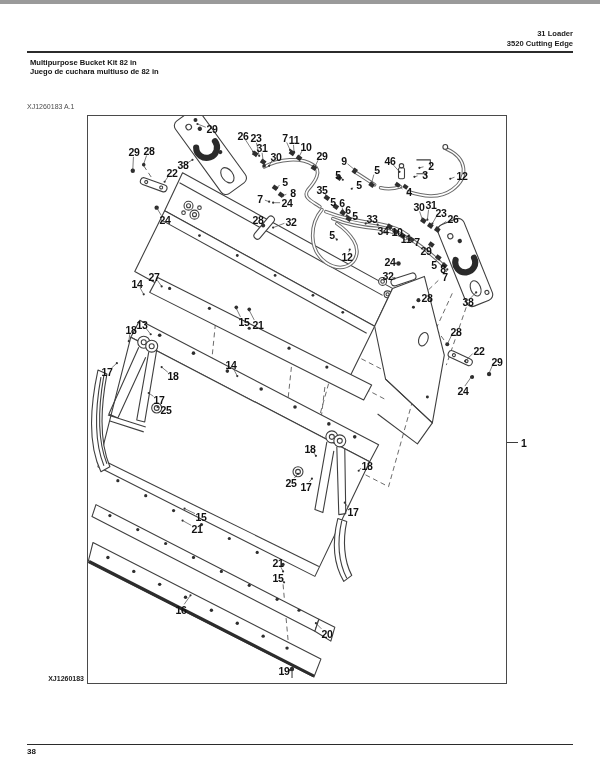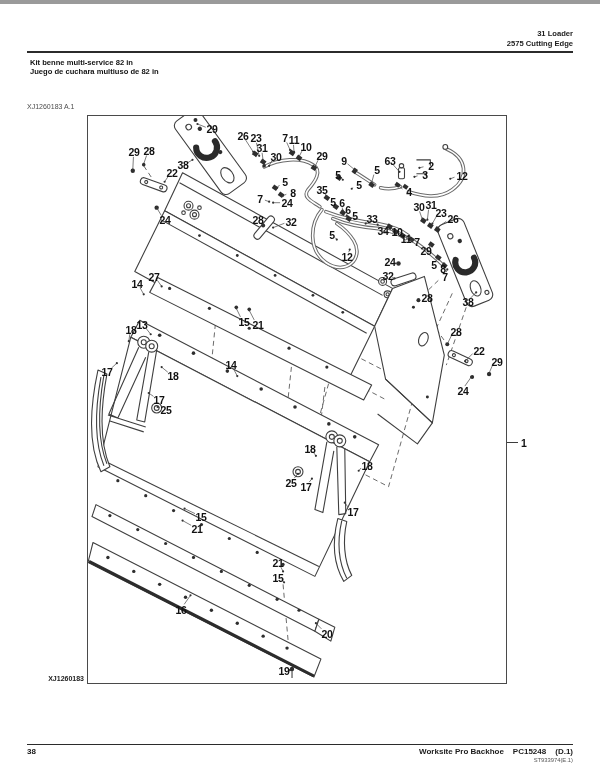--- a/index.html
+++ b/index.html
@@ -38,26 +38,26 @@
   .f{fill:#2e2e2e;stroke:none;}
   .cres{stroke:#2a2a2a;stroke-width:6.2;fill:none;stroke-linecap:round;}
 </style>
 </head>
 <body>
 
 <div class="page">
 
   <div class="hdr-right">
     <div>31  Loader</div>
-    <div>2575  Cutting Edge</div>
+    <div>3520  Cutting Edge</div>
   </div>
   <div class="rule top-rule"></div>
 
   <div class="title-block" id="title-block">
-      <div>Kit benne multi-service 82 in</div>
+      <div>Multipurpose Bucket Kit 82 in</div>
       <div>Juego de cuchara multiuso de 82 in</div>
     </div>
   <div class="fig-ref">XJ1260183 A.1</div>
 
   <div class="diagram-box">
 
     <svg viewBox="0 0 420 569" preserveAspectRatio="none">
 
       <path class="da" d="M133,158 L113,360 M208,218 L191,378 M238,272 L218,440 M196,470 L203,548"></path>
       <path class="da" d="M252,232 L330,272 L302,372 L224,332 Z"></path>
@@ -496,21 +496,21 @@
         <span class="co" style="left: 168px; top: 22px;">23</span>
         <span class="co" style="left: 174px; top: 32px;">31</span>
         <span class="co" style="left: 188px; top: 41px;">30</span>
         <span class="co" style="left: 197px; top: 22px;">7</span>
         <span class="co" style="left: 206px; top: 24px;">11</span>
         <span class="co" style="left: 218px; top: 31px;">10</span>
         <span class="co" style="left: 234px; top: 40px;">29</span>
         <span class="co" style="left: 256px; top: 45px;">9</span>
         <span class="co" style="left: 250px; top: 59px;">5</span>
         <span class="co" style="left: 289px; top: 54px;">5</span>
-        <span class="co" style="left: 302px; top: 45px;">63</span>
+        <span class="co" style="left: 302px; top: 45px;">46</span>
         <span class="co" style="left: 343px; top: 50px;">2</span>
         <span class="co" style="left: 337px; top: 59px;">3</span>
         <span class="co" style="left: 321px; top: 76px;">4</span>
         <span class="co" style="left: 374px; top: 60px;">12</span>
         <span class="co" style="left: 95px; top: 49px;">38</span>
         <span class="co" style="left: 46px; top: 36px;">29</span>
         <span class="co" style="left: 61px; top: 35px;">28</span>
         <span class="co" style="left: 84px; top: 57px;">22</span>
         <span class="co" style="left: 77px; top: 104px;">24</span>
         <span class="co" style="left: 197px; top: 66px;">5</span>
@@ -573,19 +573,13 @@
         <span class="co" style="left: 196px; top: 555px;">19</span>
       </div>
   </div>
 
   <div class="figure-id">XJ1260183</div>
   <div class="ext-leader"></div>
   <div class="ext-callout">1</div>
 
   <div class="rule bottom-rule"></div>
   <div class="footer-left">38</div>
-  <div class="footer-right">
-    <div class="fr-main">
-      <span style="margin-left:0">Worksite Pro Backhoe</span><span>PC15248</span><span>(D.1)</span>
-    </div>
-    <div class="fr-sub">ST933974(E.1)</div>
-  </div>
 </div>
 
 </body></html>

